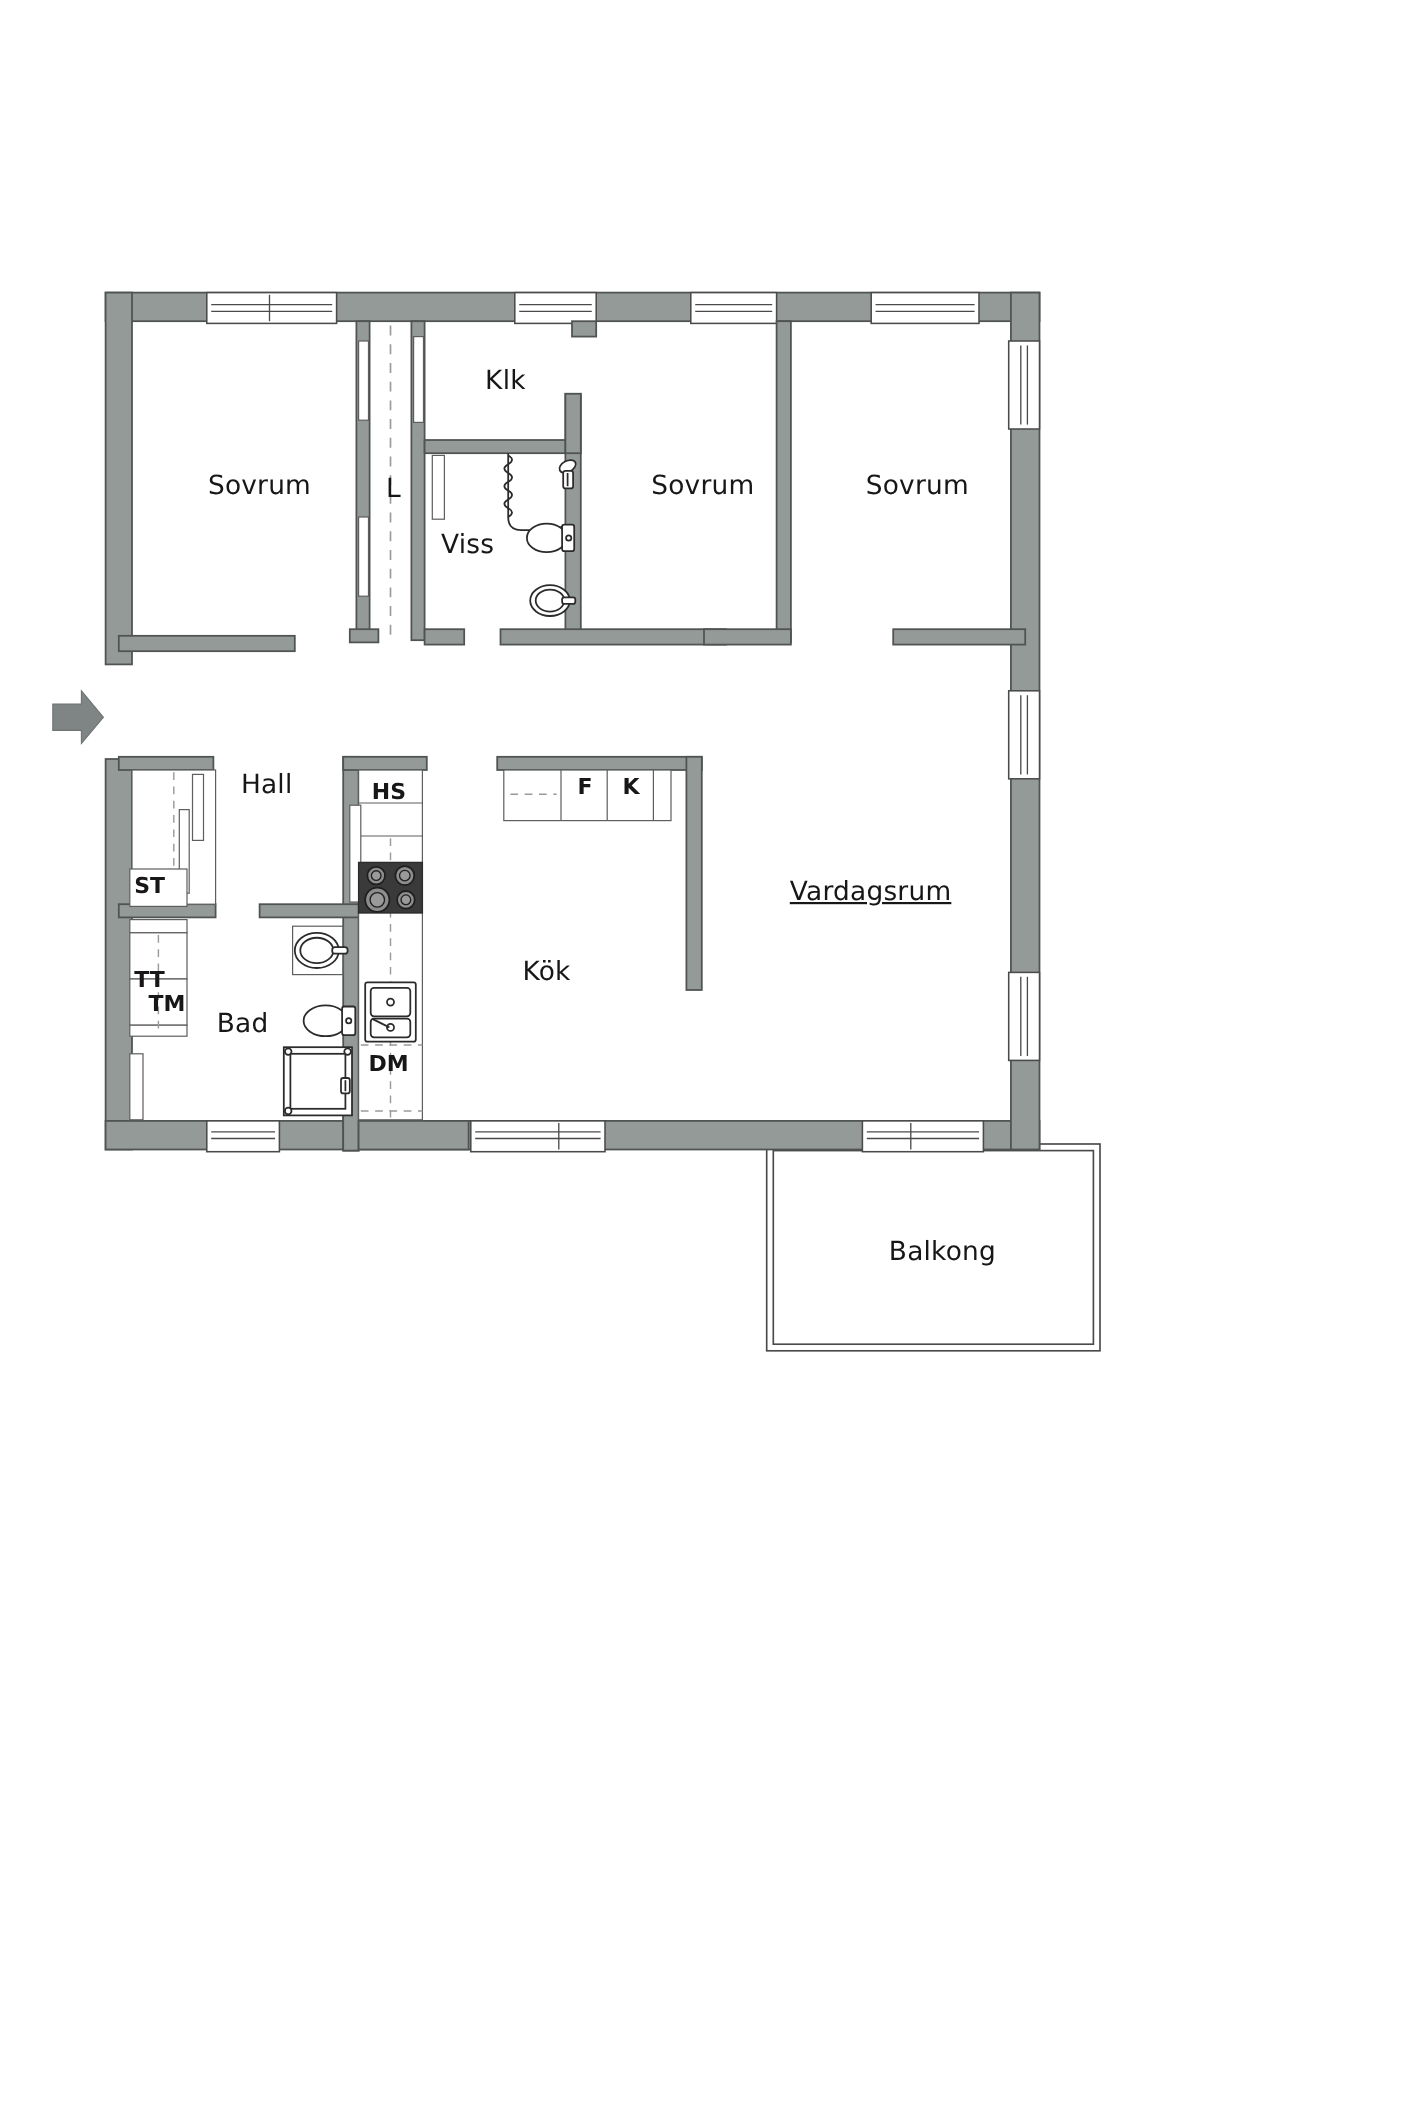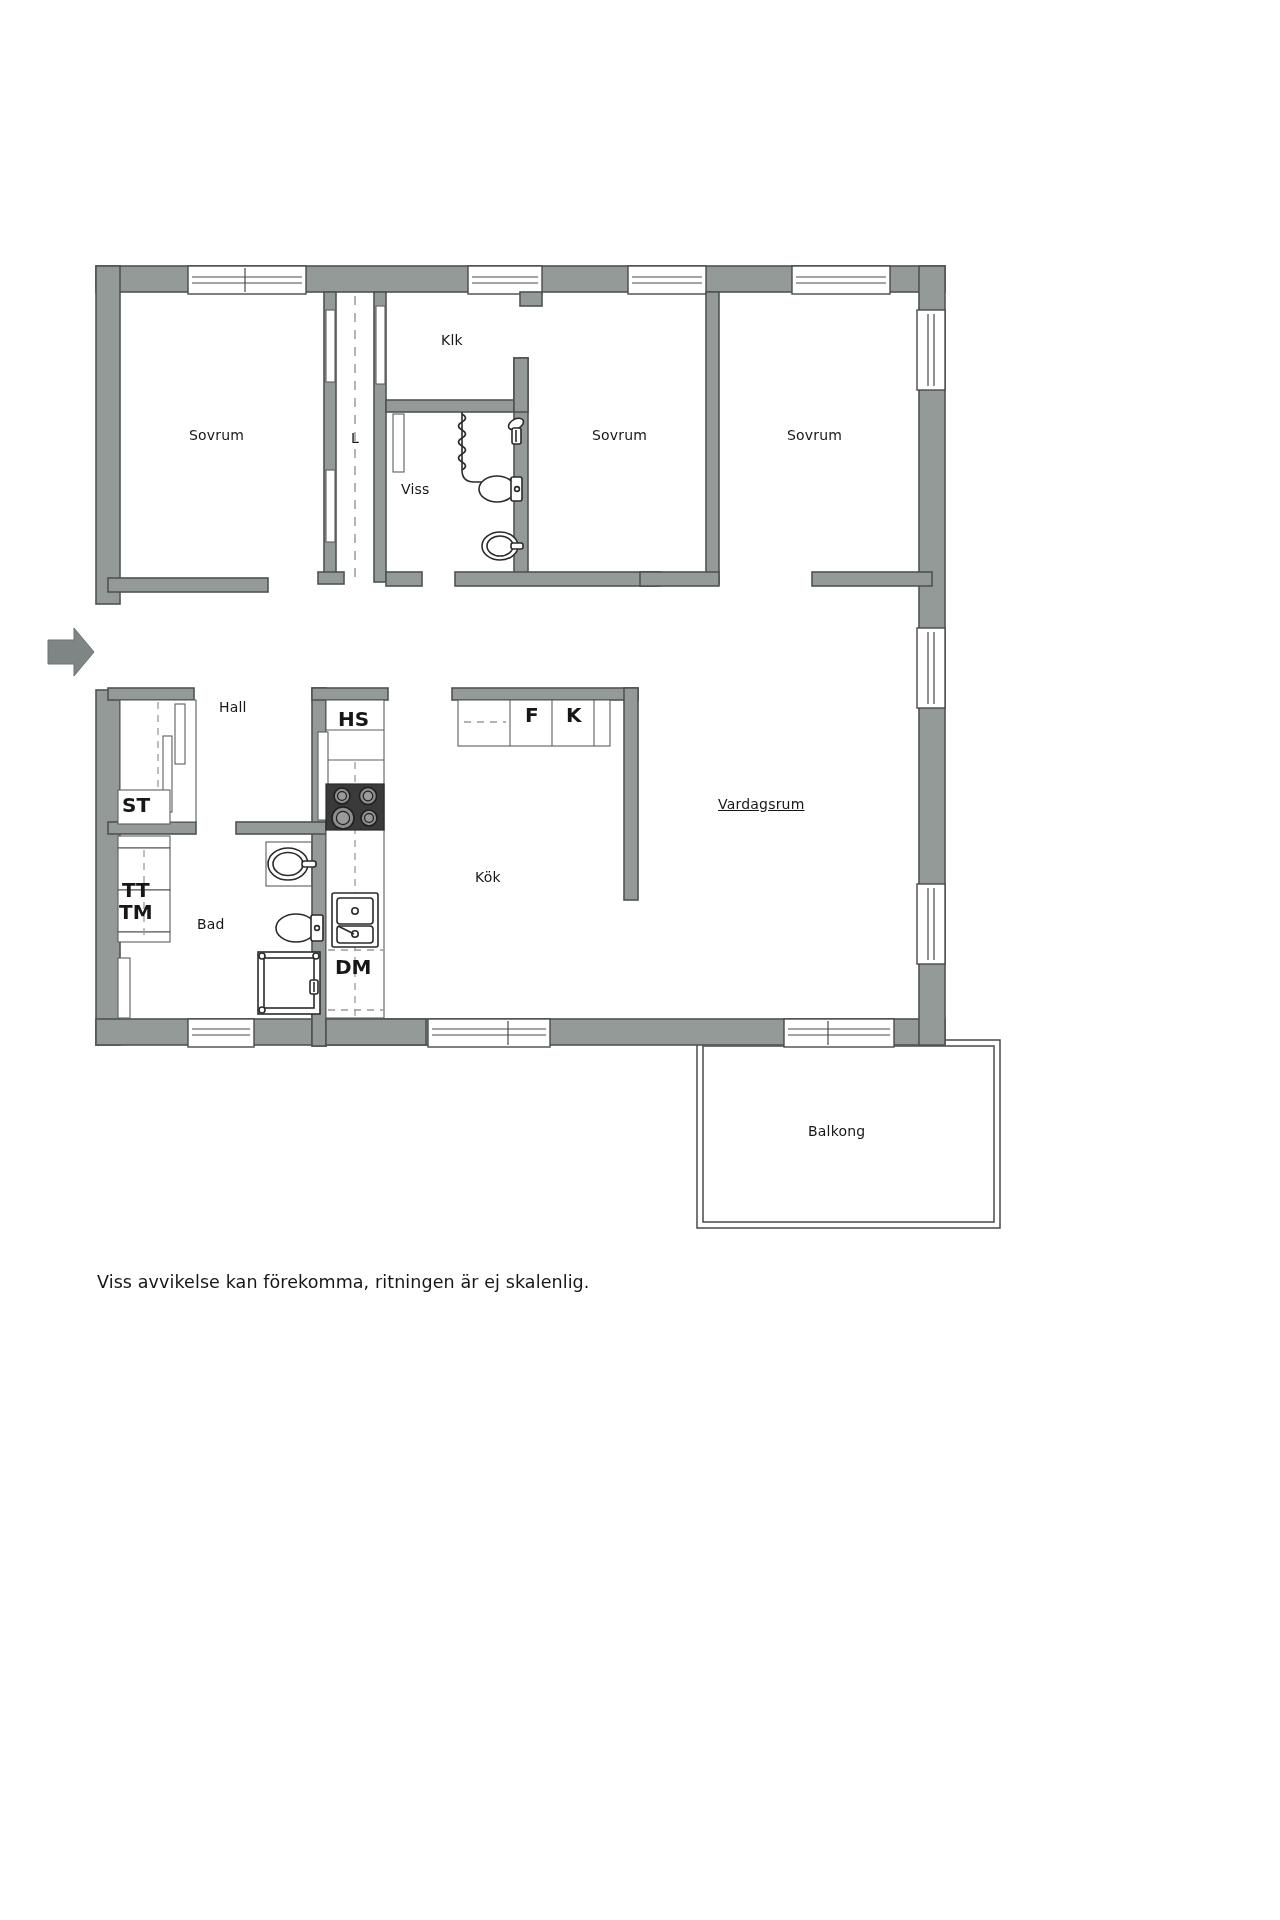--- a/index.html
+++ b/index.html
@@ -1,19 +1,19 @@
 <!DOCTYPE html>
 <html><head>
 <meta charset="utf-8">
 <style>
   html,body{margin:0;padding:0;background:#ffffff;}
   body{width:1280px;height:1920px;font-family:"DejaVu Sans","Liberation Sans",sans-serif;color:#1a1a1a;position:relative;overflow:hidden;}
   #plan{position:absolute;left:0;top:0;width:1280px;height:1920px;}
   .lbl{position:absolute;font-family:"DejaVu Sans","Liberation Sans",sans-serif;color:#171717;white-space:nowrap;}
-  .room-label{font-size:14px;font-weight:400;letter-spacing:.2px;}
+  .room-label{font-size:24px;font-weight:400;letter-spacing:.2px;}
   .small-label{font-size:20px;font-weight:700;}
   .footer-note{position:absolute;left:97px;top:1272px;font-size:17.5px;color:#161616;letter-spacing:.1px;}
 </style>
 </head>
 <body>
 
 <div id="plan">
 
 <svg width="1280" height="1920" viewBox="0 0 1280 1920" xmlns="http://www.w3.org/2000/svg">
   <defs>
@@ -287,21 +287,20 @@
 <div class="lbl room-label" style="left:592px;top:427px;">Sovrum</div>
 <div class="lbl room-label" style="left:787px;top:427px;">Sovrum</div>
 <div class="lbl room-label" style="left:219px;top:699px;">Hall</div>
 <div class="lbl room-label" style="left:197px;top:916px;">Bad</div>
 <div class="lbl room-label" style="left:475px;top:869px;">Kök</div>
 <div class="lbl room-label" style="left:718px;top:796px;text-decoration:underline;">Vardagsrum</div>
 <div class="lbl room-label" style="left:808px;top:1123px;">Balkong</div>
 
 <div class="lbl small-label" style="left:122px;top:793px;">ST</div>
 <div class="lbl small-label" style="left:122px;top:857px;margin-top:21px;">TT</div>
-<div class="lbl small-label" style="left:119px;top:900px;">TM</div>
+<div class="lbl small-label" style="left:119px;top:900px;padding-left:16px;">TM</div>
 <div class="lbl small-label" style="left:338px;top:707px;">HS</div>
 <div class="lbl small-label" style="left:335px;top:955px;text-align:center;">DM</div>
 <div class="lbl small-label" style="left:525px;top:703px;">F</div>
 <div class="lbl small-label" style="left:566px;top:703px;">K</div>
 
-<div class="footer-note">Viss avvikelse kan förekomma, ritningen är ej skalenlig.</div>
 
 </div>
 
 </body></html>

